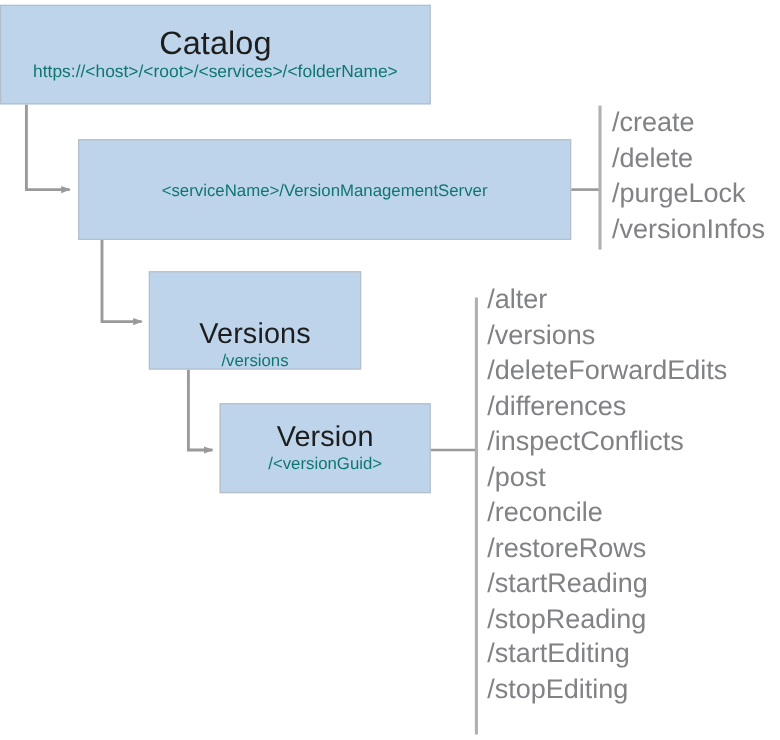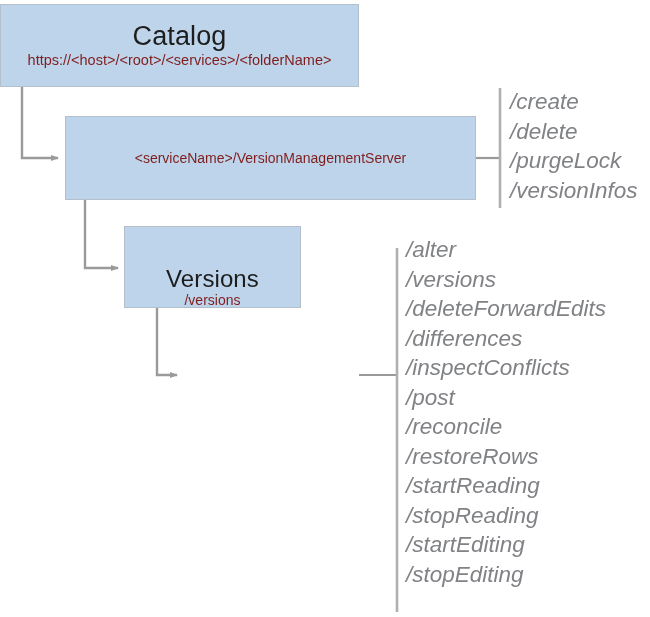--- a/index.html
+++ b/index.html
@@ -41,21 +41,21 @@
     padding: 2px 6px;
   }
   .node .title {
     font-weight: 400;
     line-height: 1.05;
     color: #1d1d1d;
     letter-spacing: 0.1px;
   }
   .node .subtitle {
     line-height: 1.1;
-    color: #7f1d1d;
+    color: #0f766e;
     margin-top: 2px;
     white-space: nowrap;
   }
 
   
   #node-catalog {
     left: 0px;
     top: 4px;
     width: 359px;
     height: 83px;
@@ -103,21 +103,21 @@
     white-space: nowrap;
   }
   #ops-vms {
     left: 510px;
     top: 87px;
   }
   #ops-version {
     left: 406px;
     top: 235px;
   }
-  .op-item { display: block; font-style: italic; }
+  .op-item { display: block; }
 </style>
 </head>
 <body>
 
 <div id="diagram">
 
   <svg class="connectors" viewBox="0 0 650 617" xmlns="http://www.w3.org/2000/svg">
     <defs>
       <marker id="arrow" markerWidth="8" markerHeight="8" refX="7" refY="3" orient="auto" markerUnits="userSpaceOnUse">
         <path d="M0,0 L8,3 L0,6 z" fill="#9a9a9a"></path>
@@ -144,20 +144,24 @@
 
   <div class="node" id="node-vms">
     <div class="subtitle">&lt;serviceName&gt;/VersionManagementServer</div>
   </div>
 
   <div class="node" id="node-versions">
     <div class="title">Versions</div>
     <div class="subtitle">/versions</div>
   </div>
 
+  <div class="node" id="node-version">
+    <div class="title">Version</div>
+    <div class="subtitle">/&lt;versionGuid&gt;</div>
+  </div>
 
   <div class="op-list" id="ops-vms">
       <span class="op-item">/create</span>
       <span class="op-item">/delete</span>
       <span class="op-item">/purgeLock</span>
       <span class="op-item">/versionInfos</span>
     </div>
 
   <div class="op-list" id="ops-version">
       <span class="op-item">/alter</span>

